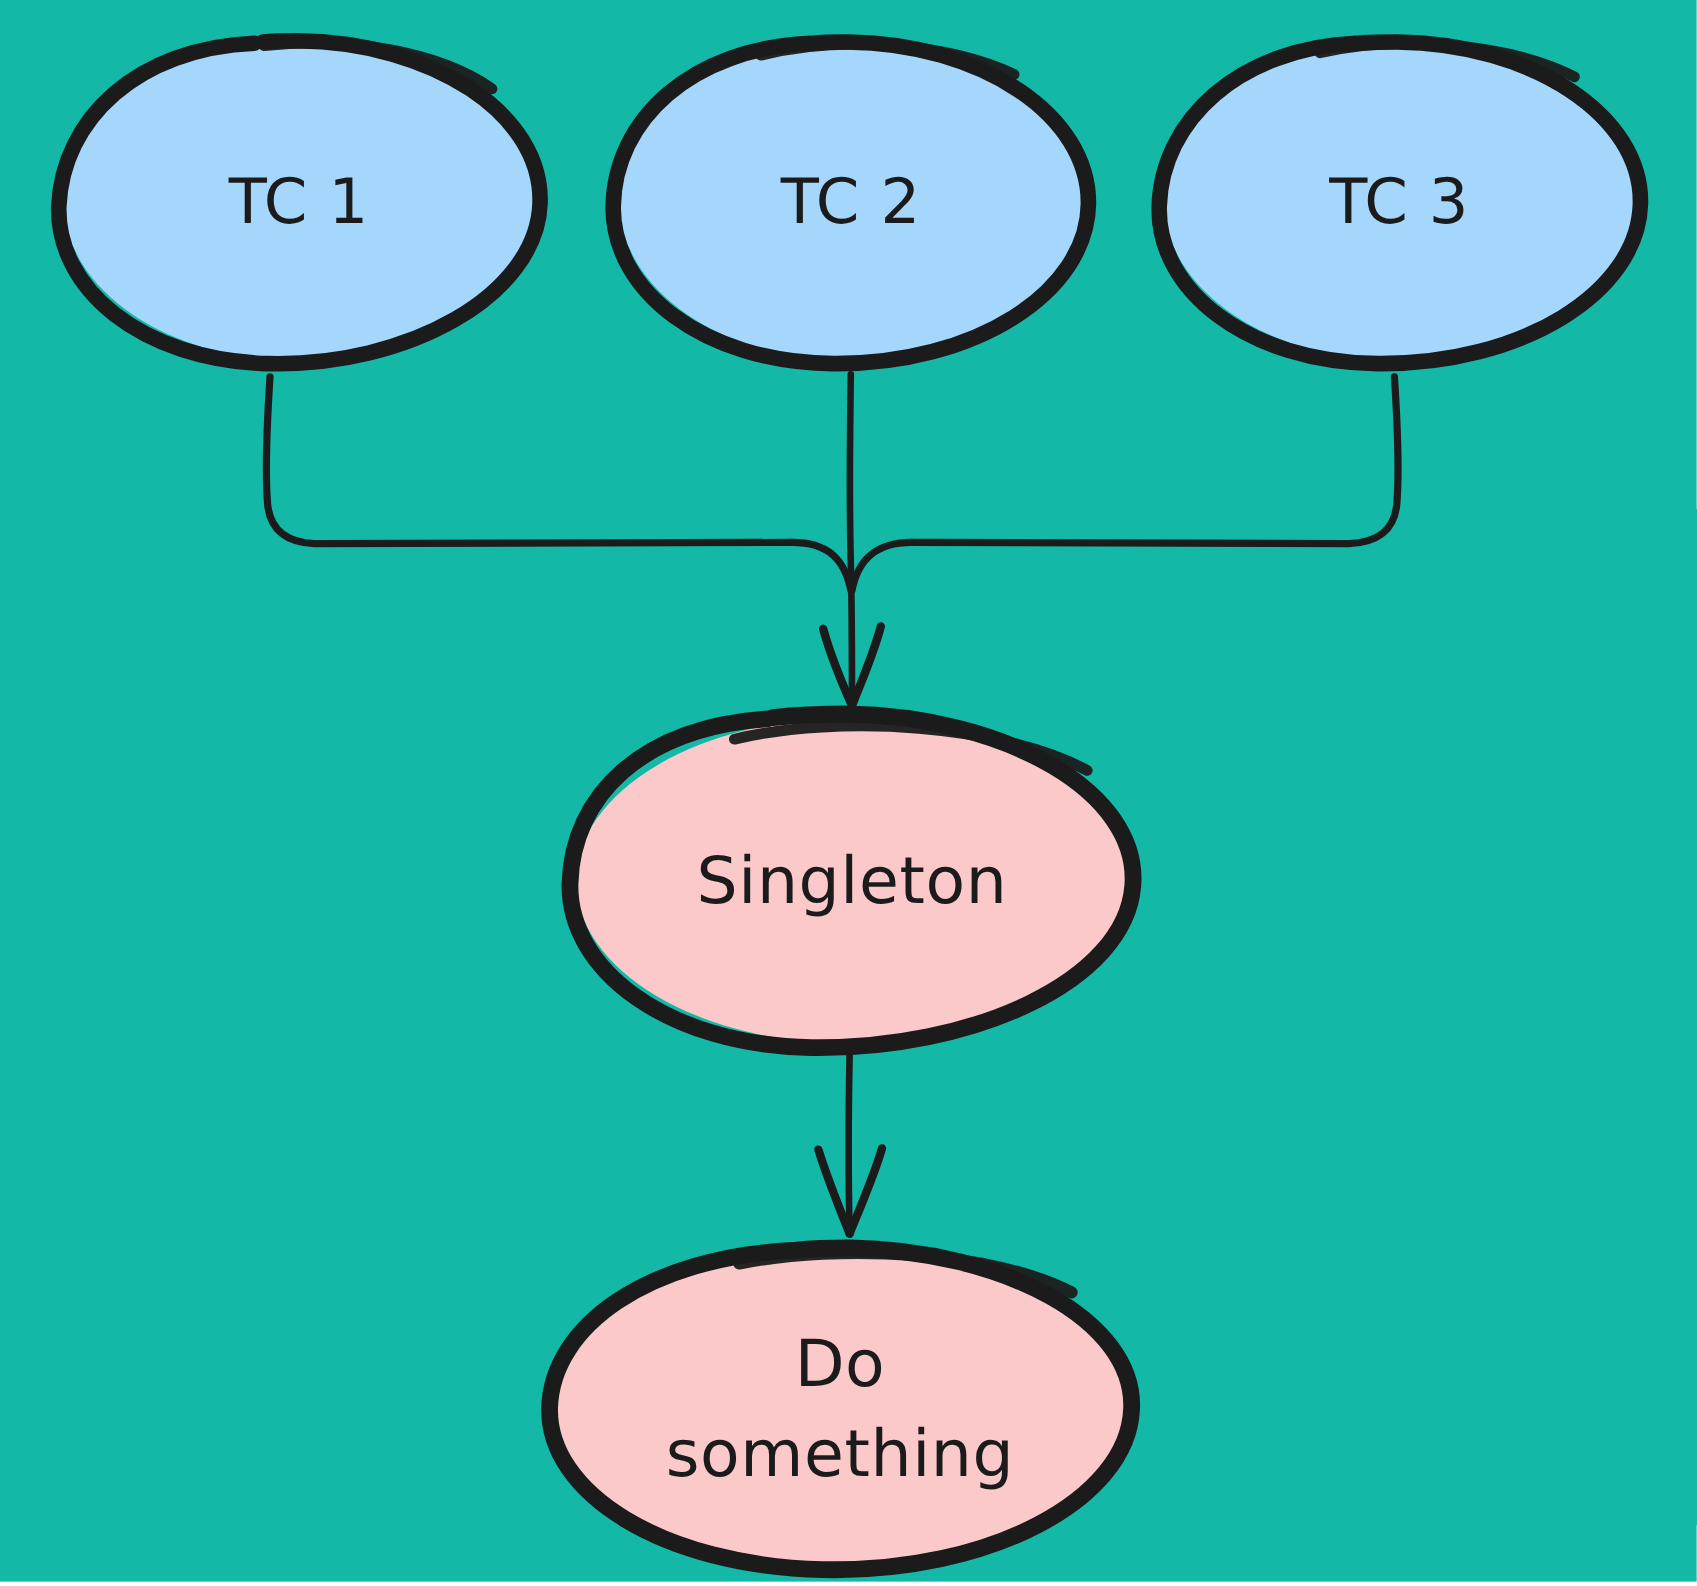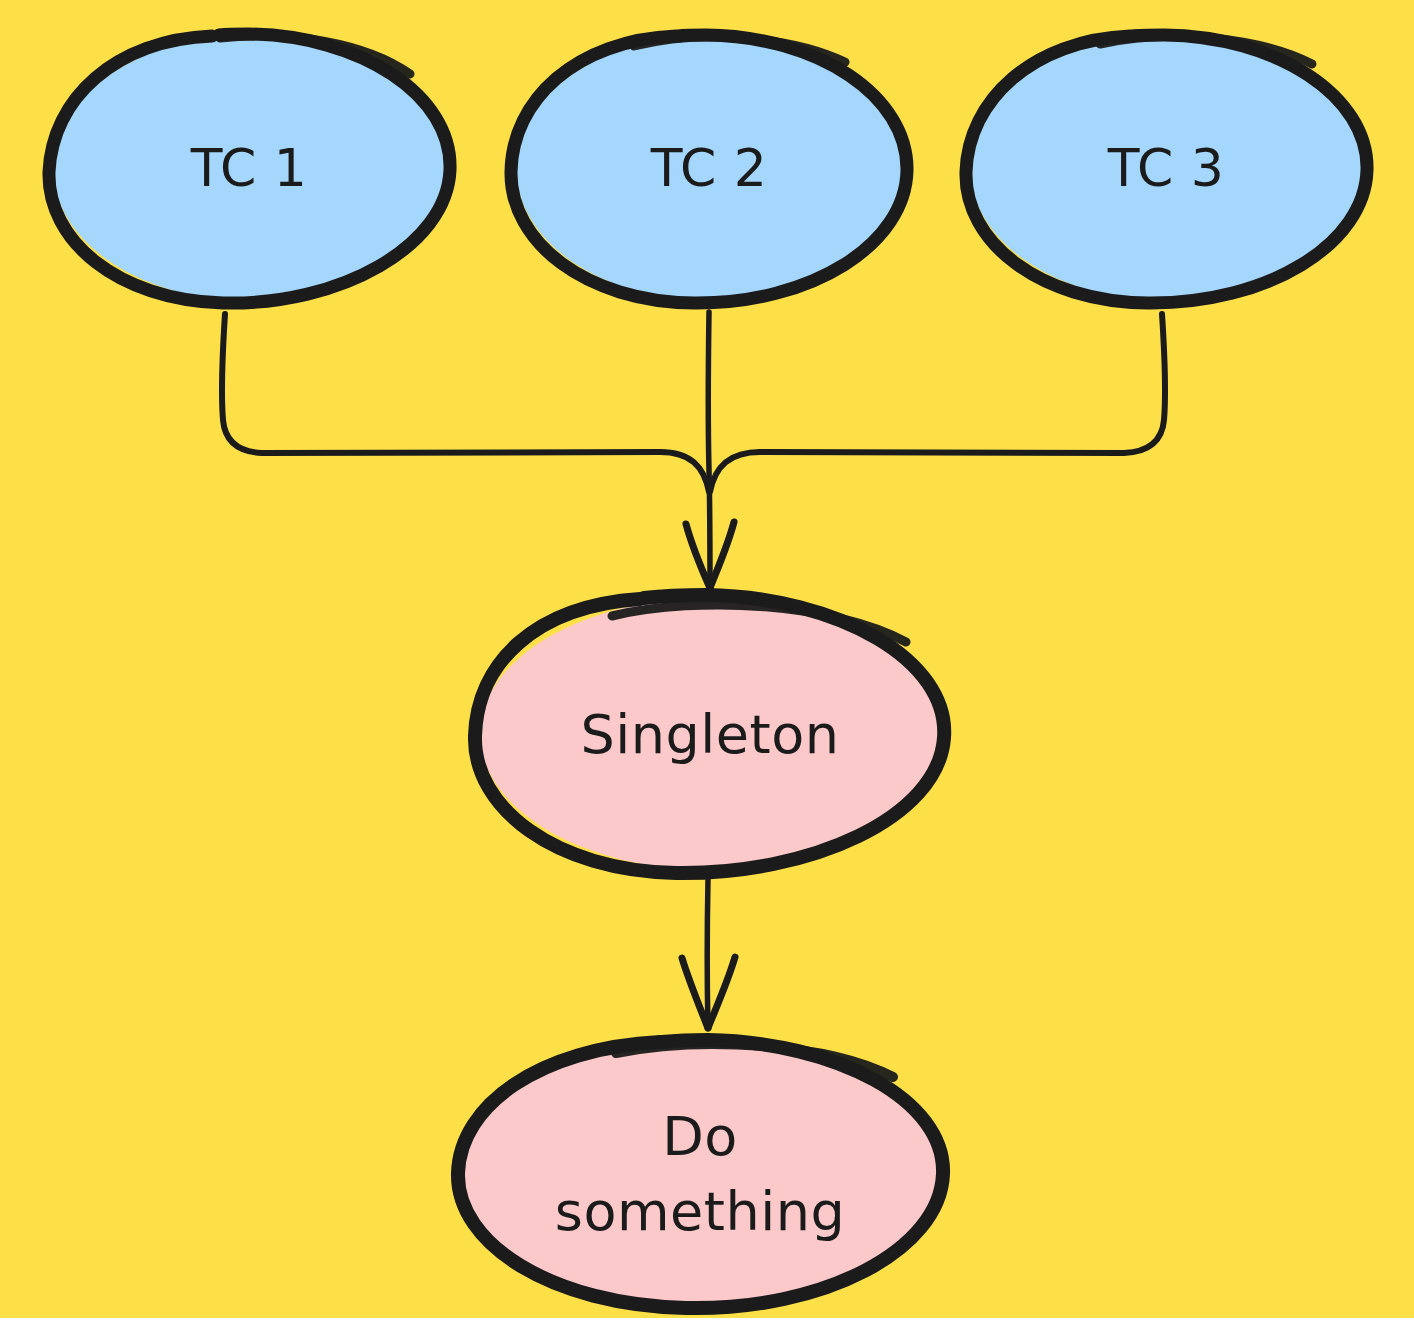--- a/index.html
+++ b/index.html
@@ -11,21 +11,21 @@
   body {
     width: 1414px;
     height: 1322px;
     overflow: hidden;
     font-family: "DejaVu Sans", sans-serif;
   }
   #diagram-root {
     position: relative;
     width: 1414px;
     height: 1318px;
-    background: #fde047;
+    background: #14b8a6;
   }
   #diagram-svg {
     position: absolute;
     top: 0;
     left: 0;
     width: 1414px;
     height: 1322px;
     display: block;
   }
   .node-label {

